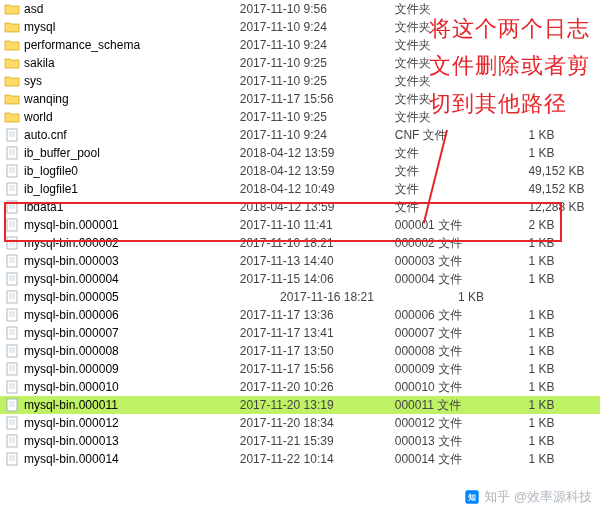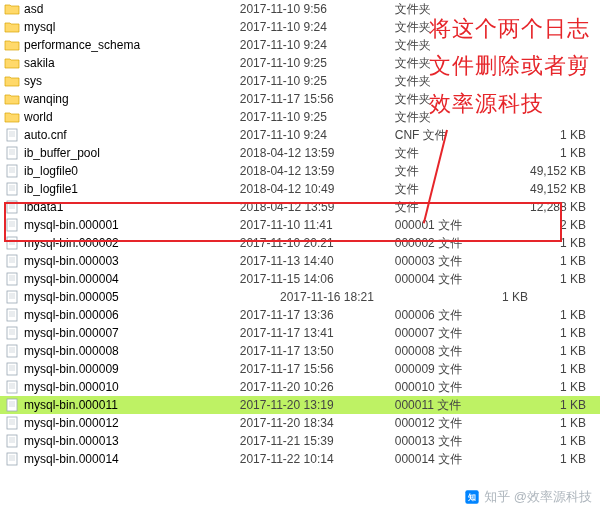--- a/index.html
+++ b/index.html
@@ -18,21 +18,21 @@
     display: flex;
     align-items: center;
     height: 18px;
     padding: 0 4px;
     white-space: nowrap;
     gap: 48px;
   }
   .col-name { display: flex; align-items: center; width: 228px; }
   .col-date { width: 130px; color: #444; }
   .col-type { width: 104px; color: #444; }
-  .col-size { width: 80px; text-align: right; color: #444; padding-right: 10px; }
+  .col-size { width: 80px; text-align: left; color: #444; padding-right: 10px; }
   .icon { width: 16px; height: 14px; display: inline-block; margin-right: 4px; flex-shrink: 0; }
   .folder-icon svg, .file-icon svg { width: 16px; height: 14px; display: block; }
   .row.selected { background: #bef264; }
   .highlight-box {
     position: absolute;
     border: 2px solid #e6252a;
     left: 4px;
     width: 558px;
     top: 202px;
     height: 40px;
@@ -270,21 +270,21 @@
         <span class="icon file-icon">
           <svg viewBox="0 0 16 14">
             <rect x="3" y="1" width="10" height="12" fill="#fff" stroke="#9aa7b3" stroke-width="0.8"></rect>
             <line x1="5" y1="4" x2="11" y2="4" stroke="#c0c8d0" stroke-width="0.7"></line>
             <line x1="5" y1="6" x2="11" y2="6" stroke="#c0c8d0" stroke-width="0.7"></line>
             <line x1="5" y1="8" x2="11" y2="8" stroke="#c0c8d0" stroke-width="0.7"></line>
           </svg>
         </span>
         <span>mysql-bin.000002</span>
       </div>
-      <div class="col-date">2017-11-10 20:21</div>
+      <div class="col-date">2017-11-10 18:21</div>
       <div class="col-type">000002 文件</div>
       <div class="col-size">1 KB</div>
     </div>
     <div class="row">
       <div class="col-name">
         <span class="icon file-icon">
           <svg viewBox="0 0 16 14">
             <rect x="3" y="1" width="10" height="12" fill="#fff" stroke="#9aa7b3" stroke-width="0.8"></rect>
             <line x1="5" y1="4" x2="11" y2="4" stroke="#c0c8d0" stroke-width="0.7"></line>
             <line x1="5" y1="6" x2="11" y2="6" stroke="#c0c8d0" stroke-width="0.7"></line>
@@ -473,21 +473,21 @@
       <div class="col-size">1 KB</div>
     </div>
   </div>
 
 <div class="highlight-box"></div>
 <div class="arrow-line"></div>
 
 <div class="annotation">
   <div>将这个两个日志</div>
   <div>文件删除或者剪</div>
-  <div>效率源科技</div>
+  <div>切到其他路径</div>
 </div>
 
 <div class="watermark">
   <svg class="wm-icon" viewBox="0 0 24 24">
       <rect x="2" y="2" width="20" height="20" rx="3" fill="#0084ff"></rect>
       <text x="12" y="17" text-anchor="middle" fill="#fff" font-size="12" font-weight="bold">知</text>
     </svg>
   <span>知乎 @效率源科技</span>
 </div>
 

